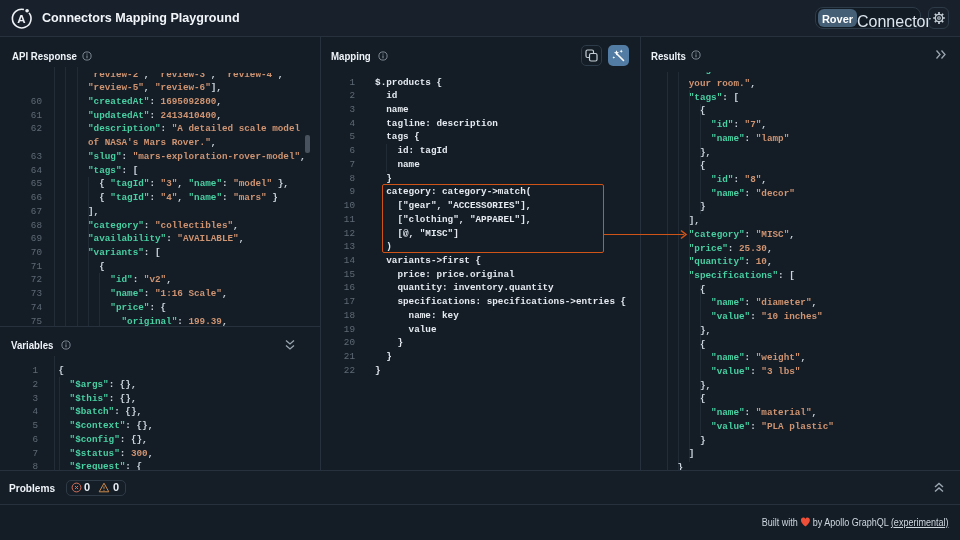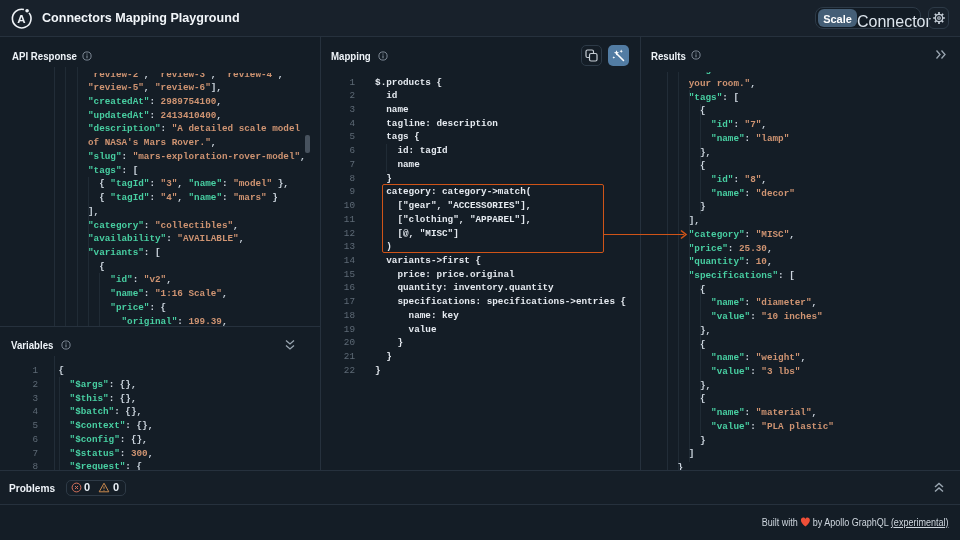--- a/index.html
+++ b/index.html
@@ -17,21 +17,21 @@
 <div class="abs" style="left:0;top:0;width:960px;height:540px;background:#141d26"></div>
 <div class="abs" style="left:0;top:0;width:960px;height:37px;background:#18212b;border-bottom:1px solid #26313d"></div>
 <svg class="abs" style="left:10px;top:7px" width="23" height="23" viewBox="0 0 23 23">
   <path d="M19.05,5.88 A9.3,9.3 0 1 1 13.93,2.56" fill="none" stroke="#eef2f6" stroke-width="1.6"></path>
   <circle cx="17.1" cy="3.75" r="1.8" fill="#eef2f6"></circle>
   <text x="11.3" y="15.6" text-anchor="middle" font-family="Liberation Sans" font-size="11.5" font-weight="bold" fill="#eef2f6">A</text>
 </svg>
 <div class="abs" style="left:41.8px;top:9.5px;font-size:13.3px;font-weight:700;color:#f2f6fa;transform:scaleX(.945);transform-origin:0 0">Connectors Mapping Playground</div>
 <div class="abs" style="left:815px;top:7px;width:106px;height:22px;background:#131c25;border:1px solid #2d3a47;border-radius:8px"></div>
 <div class="abs" style="left:818px;top:9px;width:39px;height:18px;background:#455f77;border-radius:6px"></div>
-<div class="abs" style="left:818px;top:12.5px;width:39px;text-align:center;font-size:11px;font-weight:700;color:#fff">Scale</div>
+<div class="abs" style="left:818px;top:12.5px;width:39px;text-align:center;font-size:11px;font-weight:700;color:#fff">Rover</div>
 <div class="abs" style="left:857px;top:12.5px;width:58px;text-align:center;font-size:16px;font-weight:400;color:#dde5ed">Connector</div>
 <div class="abs" style="left:928px;top:7px;width:21px;height:22px;border:1px solid #2d3a47;border-radius:6px"></div>
 <svg class="abs" style="left:931.5px;top:11px" width="14" height="14" viewBox="0 0 14 14" fill="none" stroke="#c3ccd5">
   <circle cx="7" cy="7" r="3.7" stroke-width="1.3"></circle>
   <circle cx="7" cy="7" r="1.3" stroke-width="1.1"></circle>
   <g stroke-width="1.7">
     <path d="M7 3.3V1.1M7 10.7v2.2M3.3 7H1.1M10.7 7h2.2M4.38 4.38 2.83 2.83M9.62 9.62l1.55 1.55M9.62 4.38l1.55-1.55M4.38 9.62 2.83 11.17"></path>
   </g>
 </svg>
 
@@ -95,23 +95,42 @@
 <div class="guide" style="left:58.8px;top:377px;height:93px"></div>
 <div class="guide" style="left:386px;top:144px;height:28px"></div>
 <div class="vline" style="left:666.5px;top:72px;height:398px;background:#222d38"></div>
 <div class="guide" style="left:677.6px;top:72px;height:398px"></div>
 <div class="guide" style="left:688.8px;top:90px;height:372px"></div>
 <div class="guide" style="left:700px;top:104px;height:110px"></div>
 <div class="guide" style="left:700px;top:285px;height:150px"></div>
 
 <div class="abs" style="left:0;top:73px;width:319px;height:253px;overflow:hidden">
   <div class="abs" style="left:0;top:-73px;width:319px;height:326px">
+      <pre class="code gut" style="left:0;width:42px;top:67.6px;"> 
+ 
+60
+61
+62
+ 
+63
+64
+65
+66
+67
+68
+69
+70
+71
+72
+73
+74
+75</pre>
       <pre class="code " style="left:65.7px;top:67.6px;">    <span class="o">"review-2"</span>, <span class="o">"review-3"</span>, <span class="o">"review-4"</span>,
     <span class="o">"review-5"</span>, <span class="o">"review-6"</span>],
-    <span class="g">"createdAt"</span>: <span class="o">2989754100</span>,
+    <span class="g">"createdAt"</span>: <span class="o">1695092800</span>,
     <span class="g">"updatedAt"</span>: <span class="o">2413410400</span>,
     <span class="g">"description"</span>: <span class="o">"A detailed scale model</span>
     <span class="o">of NASA's Mars Rover."</span>,
     <span class="g">"slug"</span>: <span class="o">"mars-exploration-rover-model"</span>,
     <span class="g">"tags"</span>: [
       { <span class="g">"tagId"</span>: <span class="o">"3"</span>, <span class="g">"name"</span>: <span class="o">"model"</span> },
       { <span class="g">"tagId"</span>: <span class="o">"4"</span>, <span class="g">"name"</span>: <span class="o">"mars"</span> }
     ],
     <span class="g">"category"</span>: <span class="o">"collectibles"</span>,
     <span class="g">"availability"</span>: <span class="o">"AVAILABLE"</span>,

